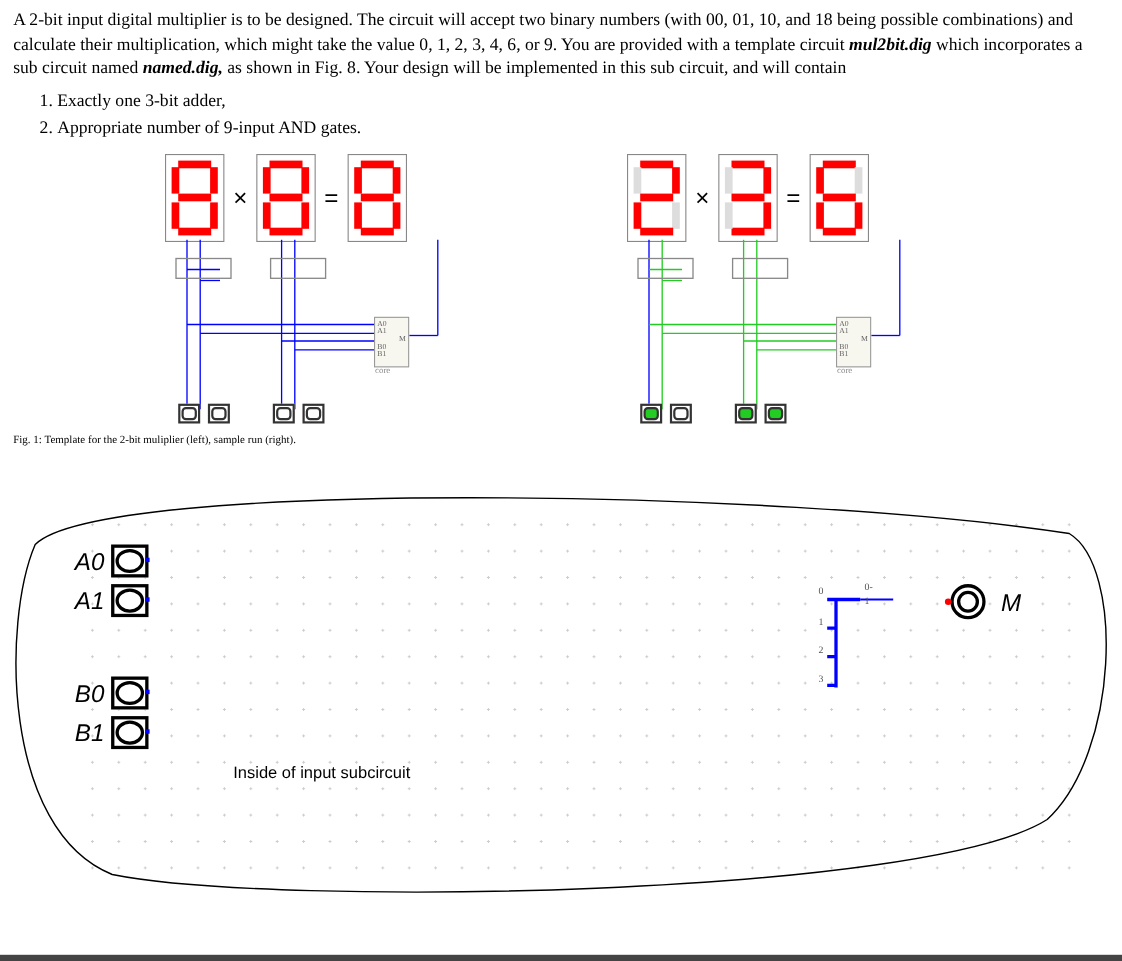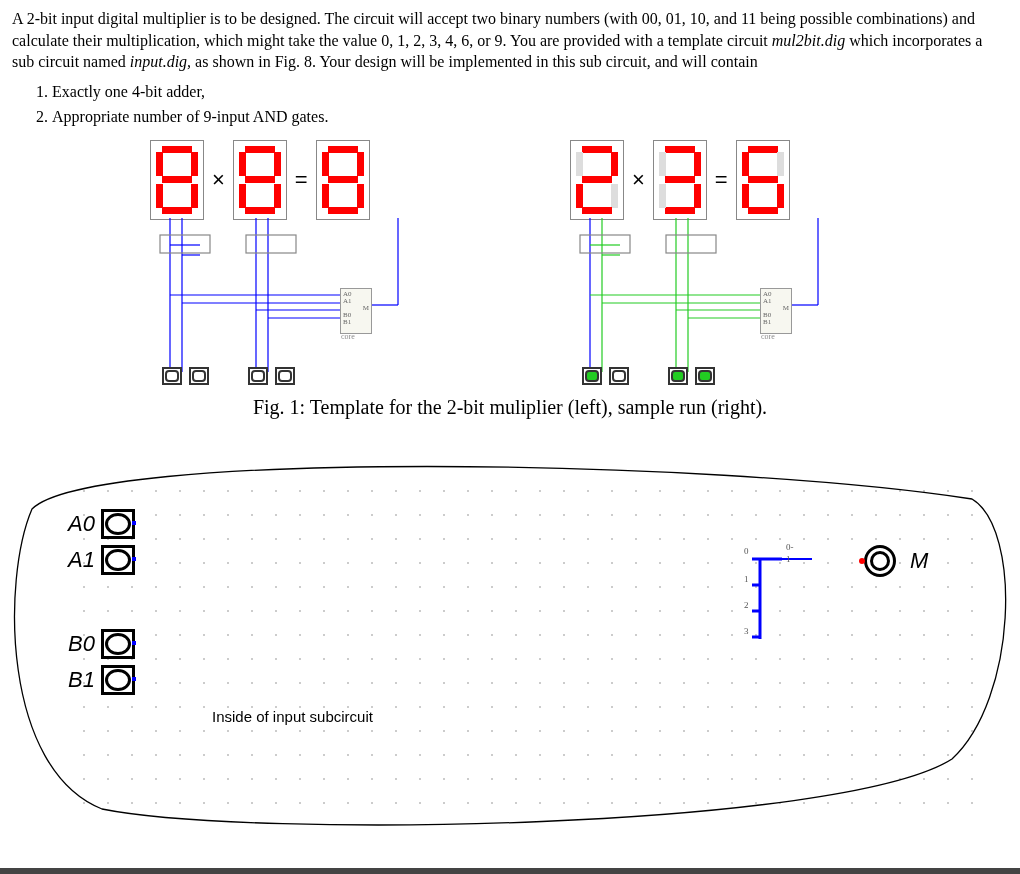--- a/index.html
+++ b/index.html
@@ -7,32 +7,31 @@
       font-size: 16px;
       margin: 0;
       padding: 8px 12px;
       width: 1020px;
       box-sizing: border-box;
       background: #fff;
       color: #000;
       line-height: 1.35;
     }
     .intro { margin-bottom: 8px; }
-    .italic { font-style: italic; }
+    .italic { font-style: italic; font-weight: bold; }
     ol.reqs { margin: 4px 0 12px 20px; padding-left: 20px; }
     ol.reqs li { margin-bottom: 4px; }
     .fig-area {
       display: flex;
       justify-content: center;
       gap: 60px;
       margin: 10px 0 4px 0;
     }
     .fig-caption {
-      text-align: center;
-      font-size: 20px;
+      font-size: 10px;
       margin: 4px 0 18px 0;
     }
     .circuit-group { position: relative; width: 360px; height: 250px; }
     
     .seg-display { position: relative; display: inline-block; width: 52px; height: 78px; border: 1px solid #888; background: #fff; }
     .seg-display.lit .seg { background: #f00; }
     .seg-display .seg { position: absolute; background: #ddd; }
     .seg.a { top: 5px; left: 11px; width: 30px; height: 7px; }
     .seg.b { top: 11px; right: 5px; width: 7px; height: 24px; }
     .seg.c { bottom: 11px; right: 5px; width: 7px; height: 24px; }
@@ -142,29 +141,29 @@
       width: 14px; height: 80px;
     }
     .subcircuit-note { position: absolute; font-family: Arial, sans-serif; font-size: 15px; }
     .bottom-bar { position: absolute; bottom: 0; left: 0; right: 0; height: 6px; background: #444; }
     .mlbl { font-size: 9px; color: #555; position: absolute; }
   </style>
 </head>
 <body>
 
 <div class="intro">
-  <span>A 2-bit input digital multiplier is to be designed. The circuit will accept two binary numbers (with 00, 01, 10, and 11 being possible combinations) and calculate their multiplication, which might take the value 0, 1, 2, 3, 4, 6, or 9. You are provided with a template circuit </span>
+  <span>A 2-bit input digital multiplier is to be designed. The circuit will accept two binary numbers (with 00, 01, 10, and 18 being possible combinations) and calculate their multiplication, which might take the value 0, 1, 2, 3, 4, 6, or 9. You are provided with a template circuit </span>
   <span class="italic">mul2bit.dig</span>
   <span> which incorporates a sub circuit named </span>
-  <span class="italic">input.dig,</span>
+  <span class="italic">named.dig,</span>
   <span> as shown in Fig. 8. Your design will be implemented in this sub circuit, and will contain</span>
 </div>
 
 <ol class="reqs">
-  <li>Exactly one 4-bit adder,</li>
+  <li>Exactly one 3-bit adder,</li>
   <li>Appropriate number of 9-input AND gates.</li>
 </ol>
 
 <div class="fig-area">
 
   <div class="circuit-group">
     <div class="seg-row">
       <div class="seg-display lit">
         <div class="seg a"></div>
           <div class="seg b"></div>

